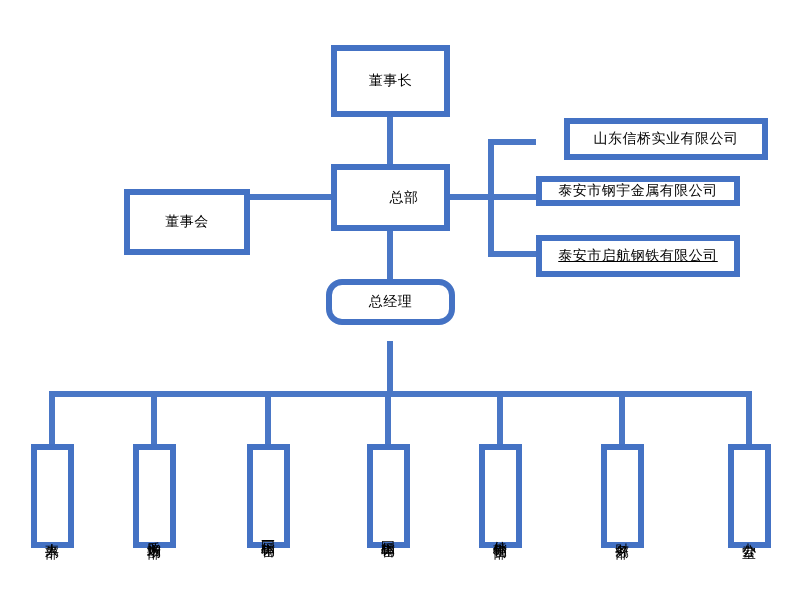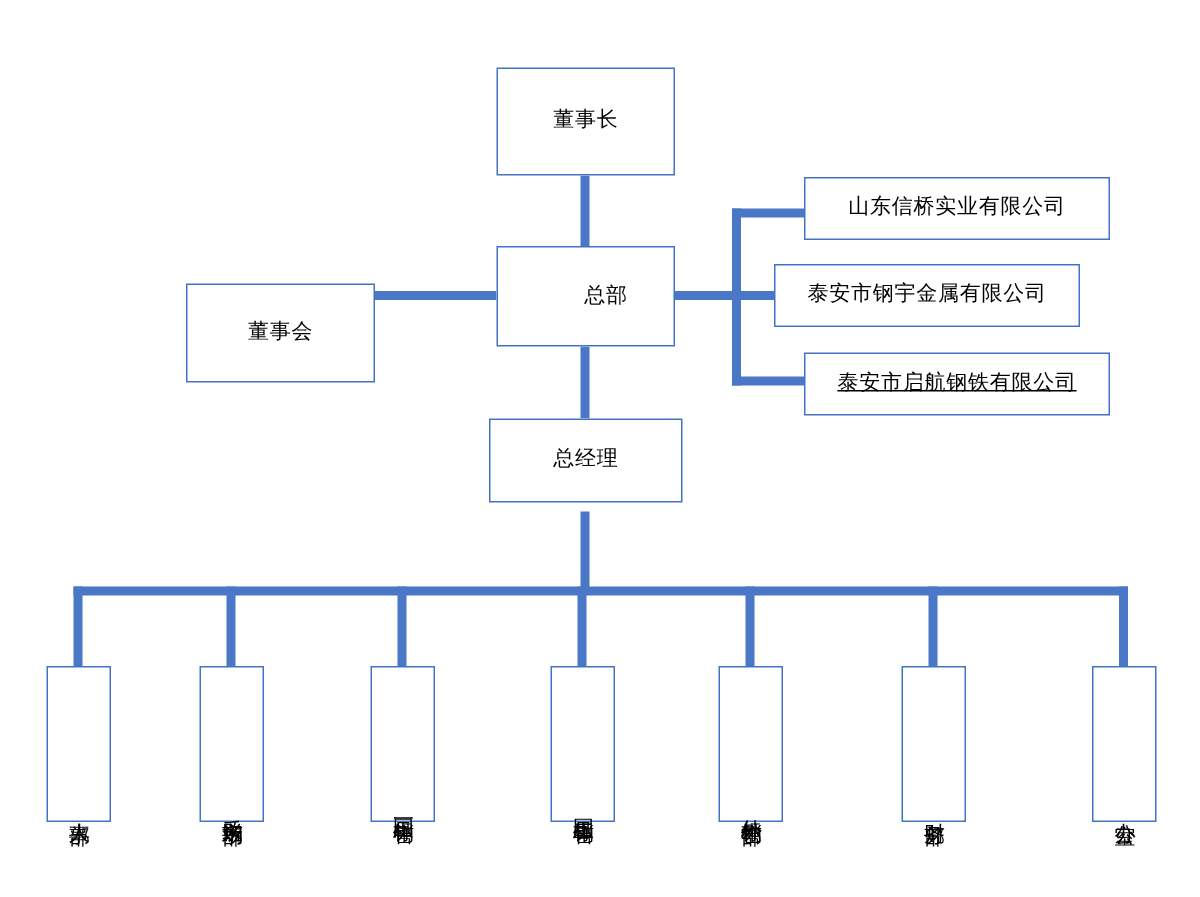--- a/index.html
+++ b/index.html
@@ -14,21 +14,21 @@
     overflow: hidden;
   }
   #chart {
     position: relative;
     width: 800px;
     height: 598px;
   }
   .node {
     position: absolute;
     box-sizing: border-box;
-    border: 1px solid #14b8a6;
+    border: 6px solid #14b8a6;
     background: #ffffff;
     display: flex;
     align-items: center;
     justify-content: center;
     color: #000000;
     z-index: 3;
   }
   .node-label {
     font-size: 14px;
     line-height: 1.22;
@@ -77,27 +77,27 @@
     <div class="conn" style="left: 746px; top: 391px; width: 6px; height: 53px; background: rgb(74, 119, 198);"></div>
     <div class="node" style="left: 331px; top: 45px; width: 119px; height: 72px; border-color: rgb(68, 114, 196);">
       <span class="node-label">董事长</span>
     </div>
     <div class="node" style="left: 124px; top: 165px; width: 126px; height: 66px; border-color: rgb(68, 114, 196); margin-top: 24px;">
       <span class="node-label">董事会</span>
     </div>
     <div class="node" style="left: 331px; top: 164px; width: 119px; height: 67px; border-color: rgb(68, 114, 196); padding-left: 27px;">
       <span class="node-label">总部</span>
     </div>
-    <div class="node" style="left: 326px; top: 279px; width: 129px; height: 56px; border-color: rgb(68, 114, 196);">
+    <div class="node" style="left: 326px; top: 279px; width: 129px; height: 46px; border-color: rgb(68, 114, 196); border-radius: 16px;">
       <span class="node-label">总经理</span>
     </div>
-    <div class="node" style="left: 536px; top: 118px; width: 204px; height: 42px; border-color: rgb(68, 114, 196);">
+    <div class="node" style="left: 564px; top: 118px; width: 204px; height: 42px; border-color: rgb(68, 114, 196);">
       <span class="node-label">山东信桥实业有限公司</span>
     </div>
-    <div class="node" style="left: 516px; top: 176px; width: 204px; height: 42px; border-color: rgb(68, 114, 196);">
+    <div class="node" style="left: 536px; top: 176px; width: 204px; height: 30px; border-color: rgb(68, 114, 196);">
       <span class="node-label">泰安市钢宇金属有限公司</span>
     </div>
     <div class="node" style="left: 536px; top: 235px; width: 204px; height: 42px; border-color: rgb(68, 114, 196); text-decoration: underline;">
       <span class="node-label">泰安市启航钢铁有限公司</span>
     </div>
     <div class="node node-vert" style="left: 31px; top: 444px; width: 43px; height: 104px; border-color: rgb(68, 114, 196);">
       <span class="node-label">人事部</span>
     </div>
     <div class="node node-vert" style="left: 133px; top: 444px; width: 43px; height: 104px; border-color: rgb(68, 114, 196);">
       <span class="node-label">采购市场部</span>

